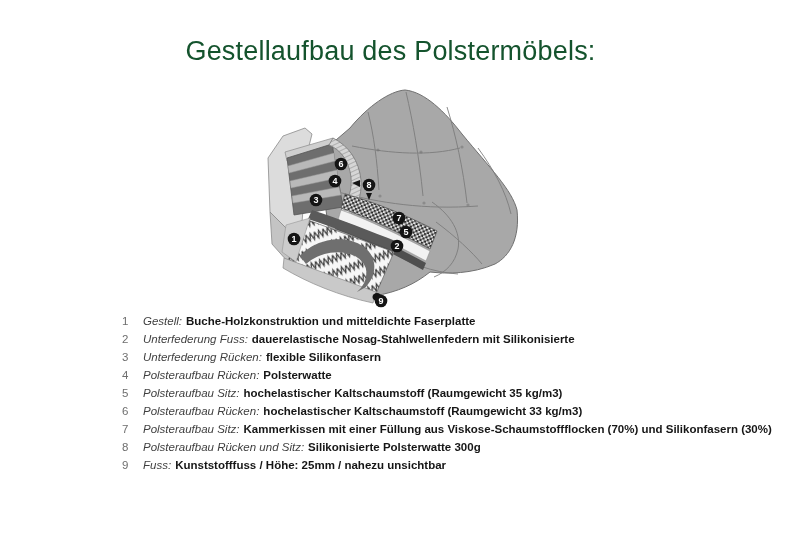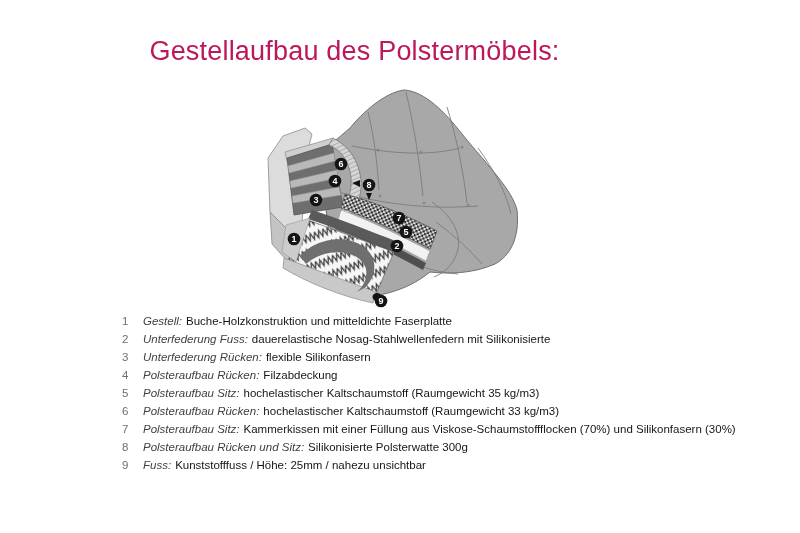--- a/index.html
+++ b/index.html
@@ -2,32 +2,32 @@
 <html><head>
 <meta charset="utf-8">
 <style>
   html,body{margin:0;padding:0;}
   body{
     width:800px;height:533px;position:relative;overflow:hidden;
     background:#ffffff;font-family:"Liberation Sans","DejaVu Sans",sans-serif;
   }
   .title{
     position:absolute;left:0;top:36px;width:709px;text-align:center;
-    font-size:27px;font-weight:300;color:#be185d;letter-spacing:.2px;
+    font-size:27px;font-weight:300;color:#14532d;letter-spacing:.2px;padding-left:36px;
   }
   .diagram{position:absolute;left:255px;top:78px;width:310px;height:235px;}
   .legend{
     position:absolute;left:122px;top:314px;width:700px;
     font-size:11.5px;line-height:15px;color:#3f3f3f;
   }
   .legend .row{display:flex;margin-bottom:3px;}
   .legend .num{flex:0 0 21px;color:#6e6e6e;}
   .legend .txt{flex:1;}
   .legend .lbl{margin-right:4px;font-style:italic;}
-  .legend b{color:#161616;font-weight:normal;}
+  .legend b{color:#161616;font-weight:bold;}
   svg text.badge{fill:#ffffff;font-family:"Liberation Sans",sans-serif;font-size:9px;font-weight:bold;text-anchor:middle;}
 </style>
 </head>
 <body>
 
 <div class="title">Gestellaufbau des Polstermöbels:</div>
 
 <svg class="diagram" viewBox="255 78 310 235" xmlns="http://www.w3.org/2000/svg">
   <defs>
     <pattern id="checker" width="4.6" height="4.6" patternUnits="userSpaceOnUse" patternTransform="rotate(20)">
@@ -163,21 +163,21 @@
   <div class="row">
     <span class="num">2</span>
     <span class="txt"><span class="lbl">Unterfederung Fuss:</span><b>dauerelastische Nosag-Stahlwellenfedern mit Silikonisierte</b></span>
   </div>
   <div class="row">
     <span class="num">3</span>
     <span class="txt"><span class="lbl">Unterfederung Rücken:</span><b>flexible Silikonfasern</b></span>
   </div>
   <div class="row">
     <span class="num">4</span>
-    <span class="txt"><span class="lbl">Polsteraufbau Rücken:</span><b>Filzabdeckung</b></span>
+    <span class="txt"><span class="lbl">Polsteraufbau Rücken:</span><b>Polsterwatte</b></span>
   </div>
   <div class="row">
     <span class="num">5</span>
     <span class="txt"><span class="lbl">Polsteraufbau Sitz:</span><b>hochelastischer Kaltschaumstoff (Raumgewicht 35 kg/m3)</b></span>
   </div>
   <div class="row">
     <span class="num">6</span>
     <span class="txt"><span class="lbl">Polsteraufbau Rücken:</span><b>hochelastischer Kaltschaumstoff (Raumgewicht 33 kg/m3)</b></span>
   </div>
   <div class="row">

